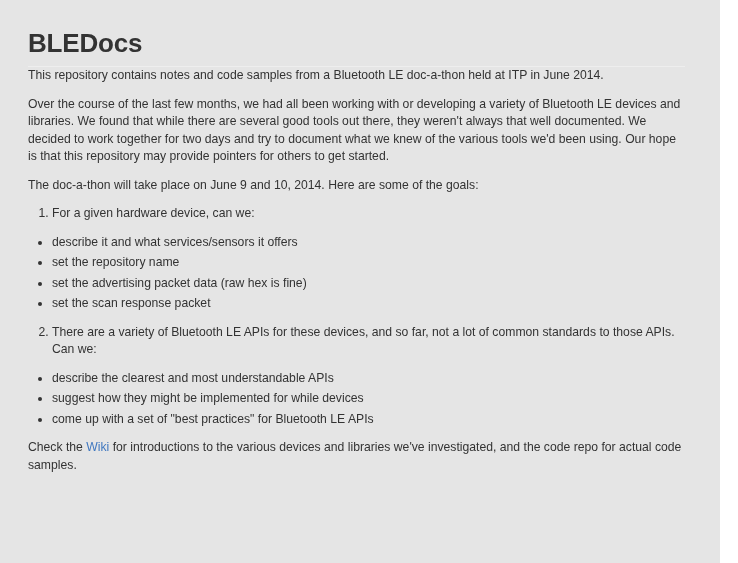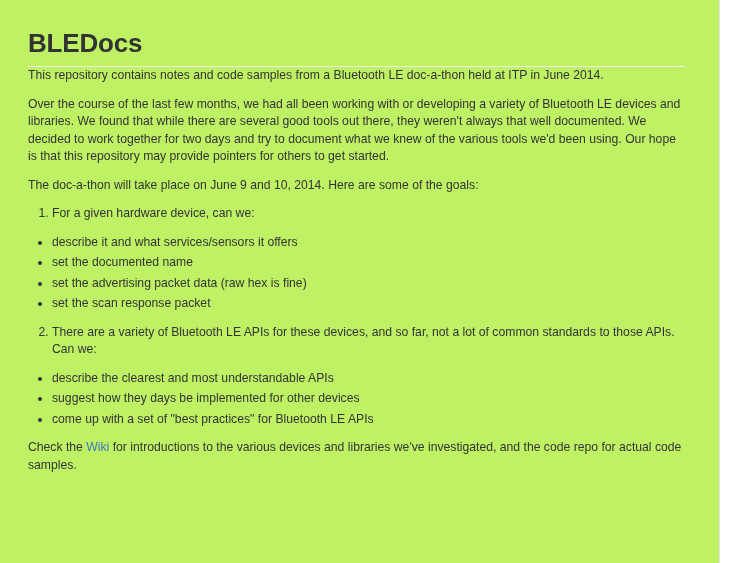--- a/index.html
+++ b/index.html
@@ -15,21 +15,21 @@
       font-family: "Liberation Sans", sans-serif;
       color: #333333;
     }
     .page-frame {
       position: absolute;
       left: 0;
       top: 0;
       width: 719px;
       height: 563px;
       border-right: 1px solid #e5e5e5;
-      background: #bef264;
+      background: #e5e5e5;
     }
     .readme {
       position: absolute;
       left: 28px;
       top: 0;
       width: 657px;
       font-size: 12.2px;
       line-height: 17.5px;
       word-wrap: break-word;
     }
@@ -77,30 +77,30 @@
 
     <p>Over the course of the last few months, we had all been working with or developing a variety of Bluetooth LE devices and libraries. We found that while there are several good tools out there, they weren't always that well documented. We decided to work together for two days and try to document what we knew of the various tools we'd been using. Our hope is that this repository may provide pointers for others to get started.</p>
 
     <p>The doc-a-thon will take place on June 9 and 10, 2014. Here are some of the goals:</p>
 
     <ol start="1">
       <li>For a given hardware device, can we:</li>
     </ol>
     <ul>
       <li>describe it and what services/sensors it offers</li>
-      <li>set the documented name</li>
+      <li>set the repository name</li>
       <li>set the advertising packet data (raw hex is fine)</li>
       <li>set the scan response packet</li>
     </ul>
 
     <ol start="2">
       <li>There are a variety of Bluetooth LE APIs for these devices, and so far, not a lot of common standards to those APIs. Can we:</li>
     </ol>
     <ul>
       <li>describe the clearest and most understandable APIs</li>
-      <li>suggest how they days be implemented for other devices</li>
+      <li>suggest how they might be implemented for while devices</li>
       <li>come up with a set of "best practices" for Bluetooth LE APIs</li>
     </ul>
 
     <p><span>Check the </span><a href="#">Wiki</a><span> for introductions to the various devices and libraries we've investigated, and the code repo for actual code samples.</span></p>
 
   </article>
 </div>
 
 </body></html>

